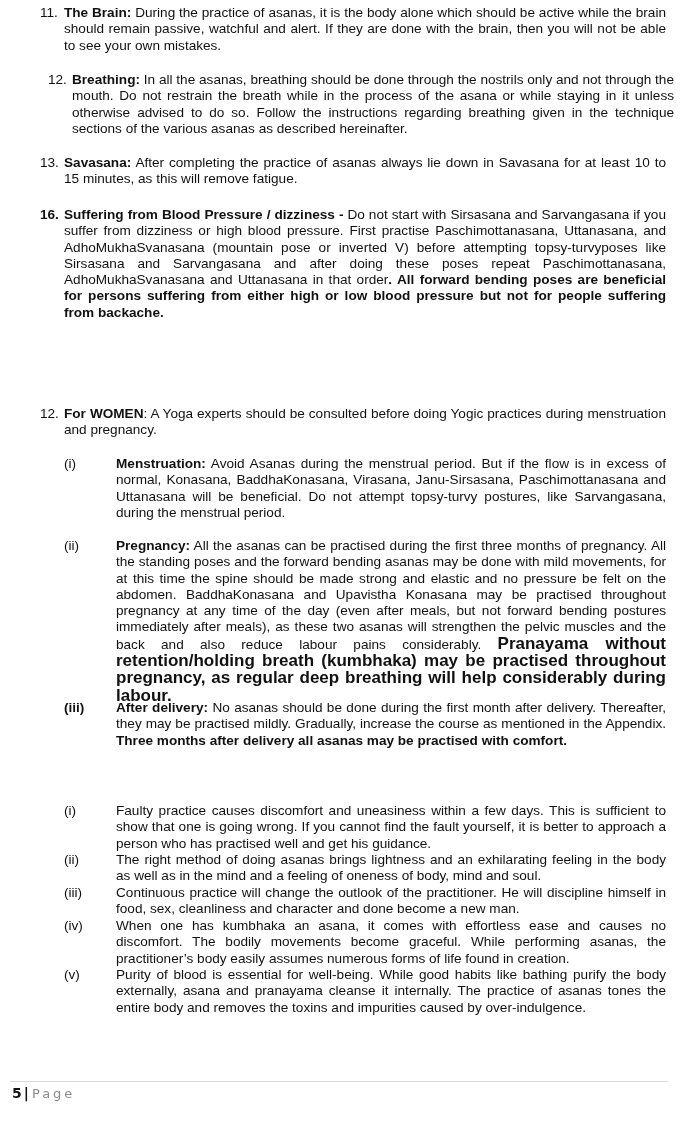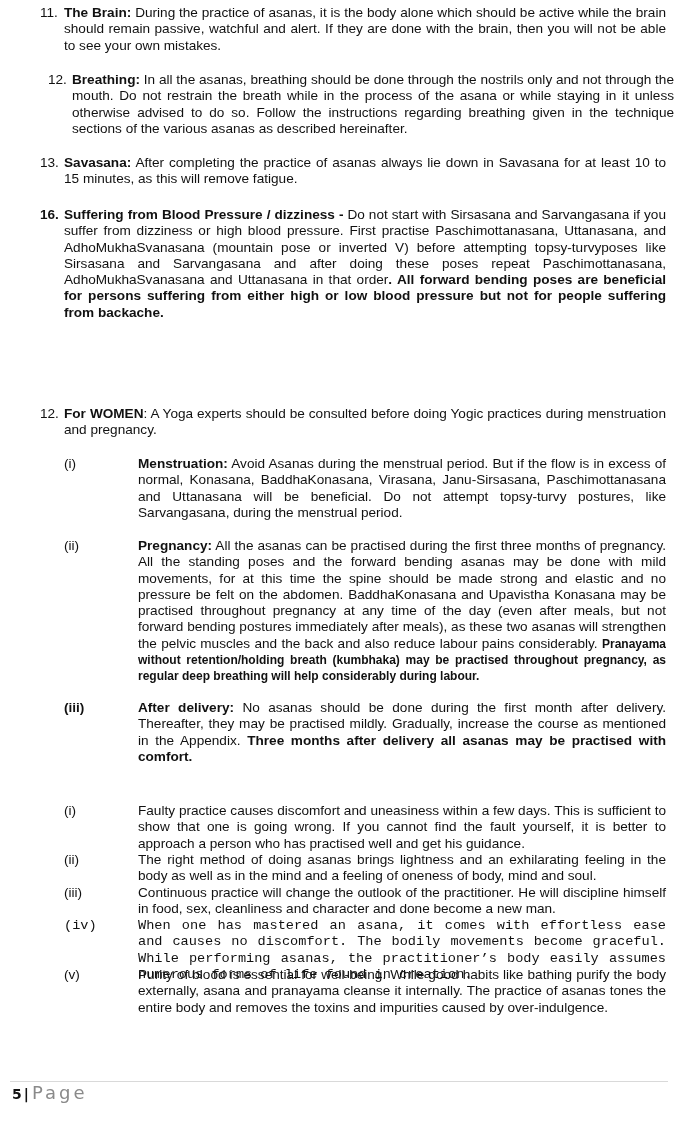--- a/index.html
+++ b/index.html
@@ -9,28 +9,28 @@
     color: #111111;
     font-size: 13.6px;
     line-height: 16.3px;
   }
   .page { position: absolute; left: 0; top: 0; width: 700px; height: 951px; border-radius: 19px; }
   .item { position: absolute; left: 40px; width: 626px; }
   .num { position: absolute; left: 0; top: 0; }
   .body { margin-left: 24px; text-align: justify; }
   .sub { position: absolute; left: 64px; width: 602px; }
   .sub .lbl { position: absolute; left: 0; top: 0; }
-  .sub .txt { margin-left: 74px; text-align: justify; }
+  .sub .txt { margin-left: 52px; text-align: justify; }
   b { font-weight: bold; }
-  .pranayama { font-size: 12px; }
+  .pranayama { font-size: 17px; }
   .footer-line { position: absolute; left: 10px; top: 1081px; width: 658px; height: 1px; background: #d9d9d9; }
   .footer { position: absolute; left: 12px; top: 1084px; font-family: "DejaVu Sans", sans-serif; font-size: 14px; line-height: 18px; }
   .footer .pnum { font-weight: bold; color: #111; }
   .footer .bar { font-weight: bold; color: #111; margin: 0 3px 0 2px; }
-  .footer .plabel { color: #8a8a8a; letter-spacing: 3px; font-size: 18px; }
+  .footer .plabel { color: #8a8a8a; letter-spacing: 3px; font-size: 13px; }
 </style>
 </head>
 <body>
 
 <div class="page">
 
   <div class="item" style="top:5px;">
     <span class="num">11.</span>
     <div class="body"><b>The Brain:</b><span> During the practice of asanas, it is the body alone which should be active while the brain should remain passive, watchful and alert. If they are done with the brain, then you will not be able to see your own mistakes.</span></div>
   </div>
@@ -80,23 +80,23 @@
   <div class="sub" style="top:852px;">
     <span class="lbl">(ii)</span>
     <div class="txt">The right method of doing asanas brings lightness and an exhilarating feeling in the body as well as in the mind and a feeling of oneness of body, mind and soul.</div>
   </div>
 
   <div class="sub" style="top:885px;">
     <span class="lbl">(iii)</span>
     <div class="txt">Continuous practice will change the outlook of the practitioner. He will discipline himself in food, sex, cleanliness and character and done become a new man.</div>
   </div>
 
-  <div class="sub" style="top:918px;font-family:Liberation Mono, monospace;">
+  <div class="sub" style="top:918px;">
     <span class="lbl">(iv)</span>
-    <div class="txt">When one has mastered an asana, it comes with effortless ease and causes no discomfort. The bodily movements become graceful. While performing asanas, the practitioner’s body easily assumes numerous forms of life found in creation.</div>
+    <div class="txt">When one has kumbhaka an asana, it comes with effortless ease and causes no discomfort. The bodily movements become graceful. While performing asanas, the practitioner’s body easily assumes numerous forms of life found in creation.</div>
   </div>
 
   <div class="sub" style="top:967px;">
     <span class="lbl">(v)</span>
     <div class="txt">Purity of blood is essential for well-being. While good habits like bathing purify the body externally, asana and pranayama cleanse it internally. The practice of asanas tones the entire body and removes the toxins and impurities caused by over-indulgence.</div>
   </div>
 
   <div class="footer-line"></div>
   <div class="footer">
     <span class="pnum">5</span><span class="bar">|</span><span class="plabel">Page</span>

